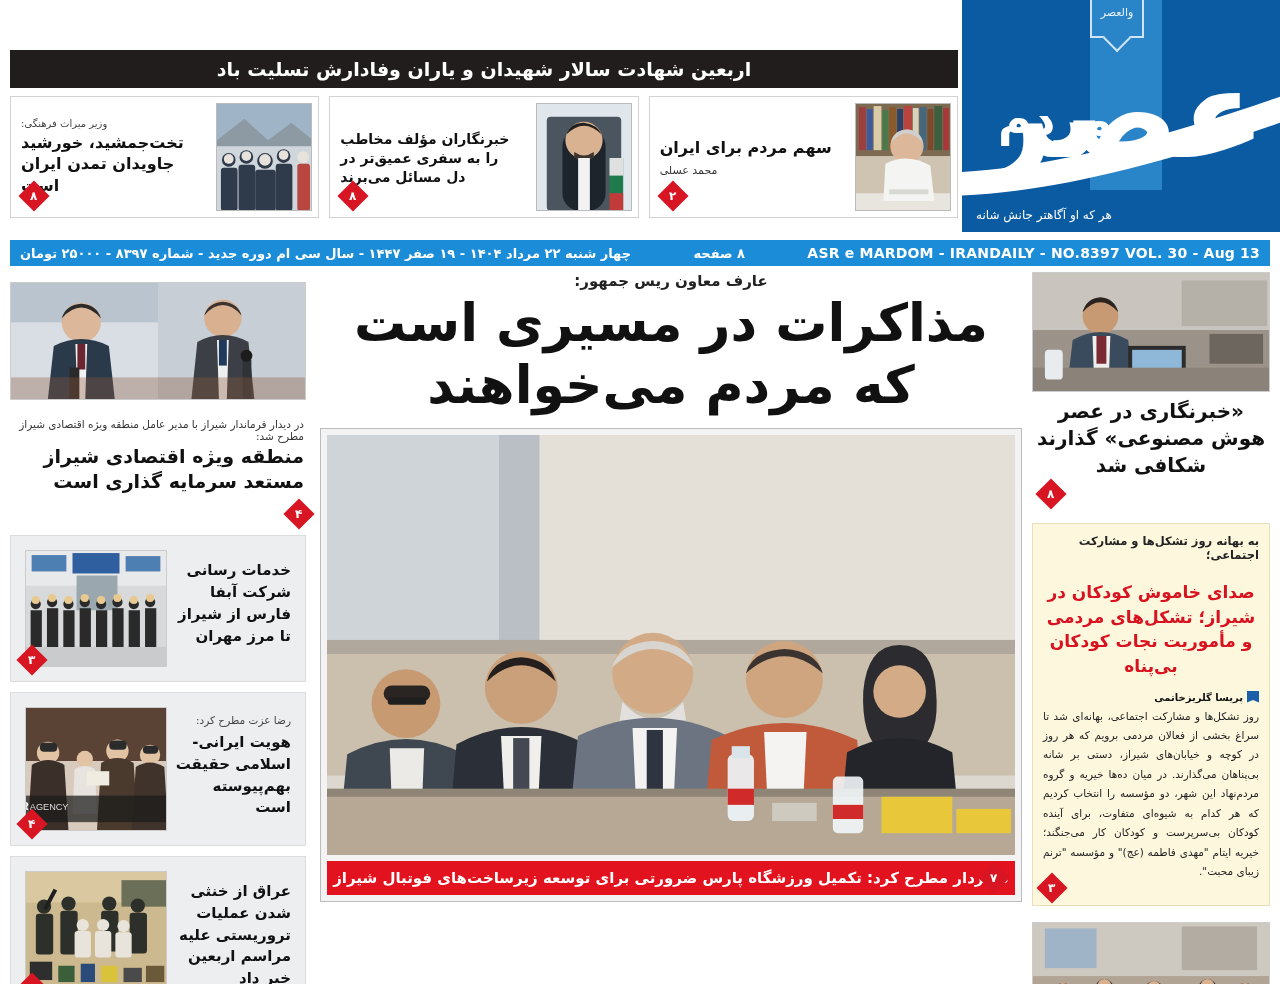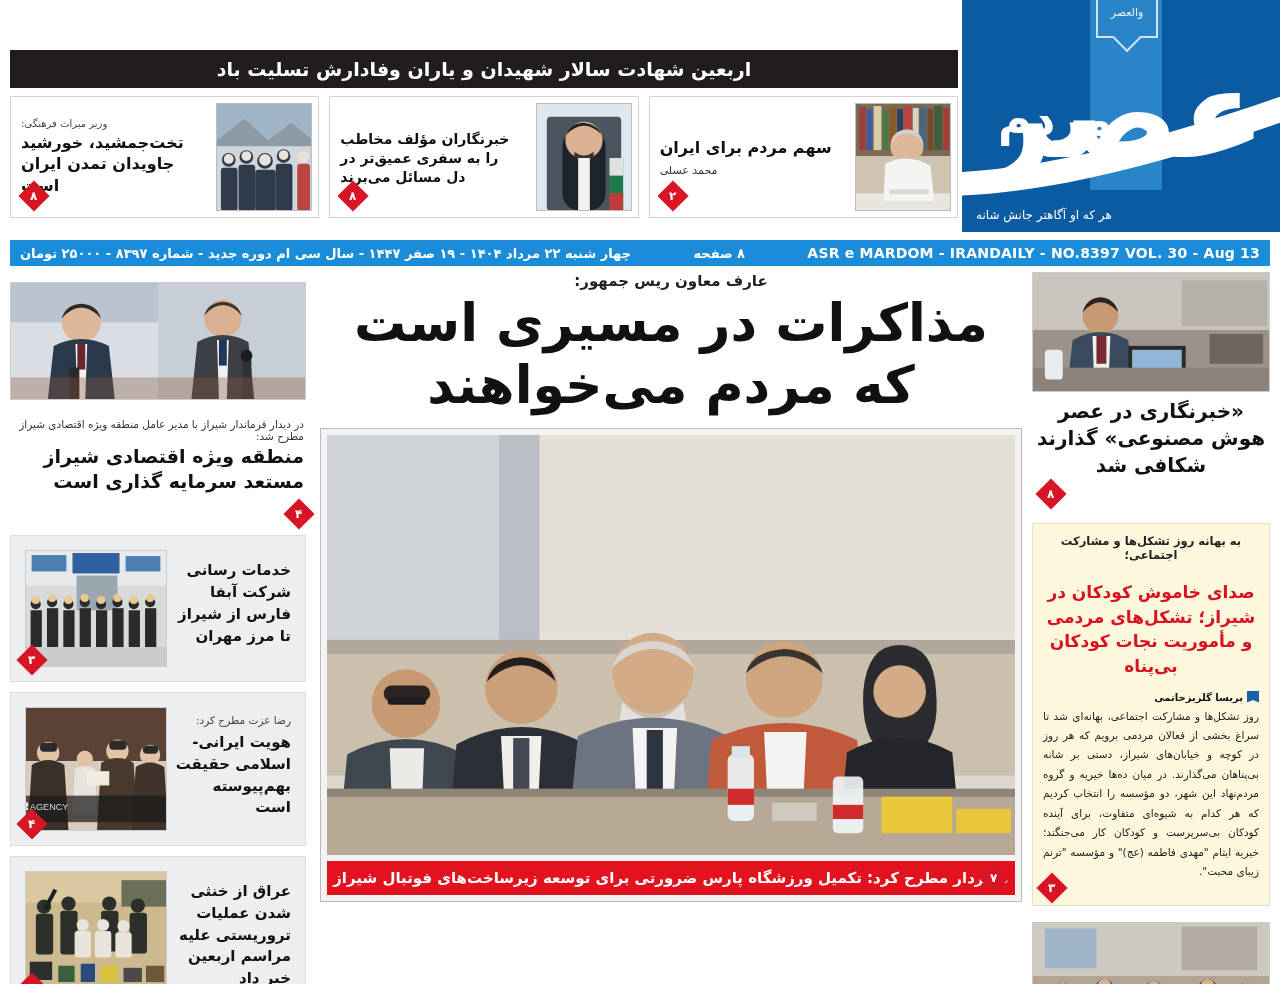--- a/index.html
+++ b/index.html
@@ -14,21 +14,21 @@
   
   .masthead {
     position: absolute; top: 0; right: 0; width: 318px; height: 232px;
     background: #0b5ba3; overflow: hidden;
   }
   .masthead .lightcol {
     position: absolute; top: 0; left: 128px; width: 72px; height: 190px;
     background: #2a84c8;
   }
   .masthead .badge {
-    position: absolute; top: 0px; left: 134px; width: 62px; height: 38px;
+    position: absolute; top: 0px; left: 128px; width: 54px; height: 38px;
     border: 2px solid #cfe4f5; border-top: none;
     color: #eaf4fd; font-size: 11px; text-align: center; line-height: 26px;
     letter-spacing: 1px;
   }
   .masthead .badge::after {
     content: ""; position: absolute; bottom: -12px; left: 50%;
     transform: translateX(-50%) rotate(45deg);
     width: 18px; height: 18px; border: 2px solid #cfe4f5;
     border-top: none; border-left: none; background: #2a84c8;
   }
@@ -146,21 +146,21 @@
 
   
   .lc-photo { width: 100%; height: 120px; background: #7d8b99; border: 1px solid #ccc; overflow: hidden; position: relative; }
   .lc-head { text-align: center; font-size: 20px; font-weight: bold; line-height: 1.35; color: #111; margin-top: 6px; }
   .lc-block { position: relative; padding-bottom: 26px; }
   .lc-block .pagenum { left: 8px; bottom: 0px; }
   .yellowbox {
     background: #fdf7dd; border: 1px solid #e8e0bc; padding: 10px 10px 24px;
     margin-top: 18px; position: relative;
   }
-  .yellowbox .yb-kicker { font-size: 11.5px; font-weight: bold; text-align: center; color: #222; }
+  .yellowbox .yb-kicker { font-size: 11.5px; font-weight: bold; text-align: right; color: #222; }
   .yellowbox .yb-head {
     font-size: 17px; font-weight: bold; text-align: center; color: #d8121f;
     line-height: 1.45; margin-top: 18px;
   }
   .yellowbox .yb-author { font-size: 10px; font-weight: bold; text-align: right; margin-top: 12px; color: #111; }
   .yellowbox .yb-author .bookmark {
     display: inline-block; width: 12px; height: 12px; background: #1a5fa8;
     vertical-align: -2px; margin-left: 4px;
     clip-path: polygon(0 0,100% 0,100% 100%,50% 78%,0 100%);
   }

